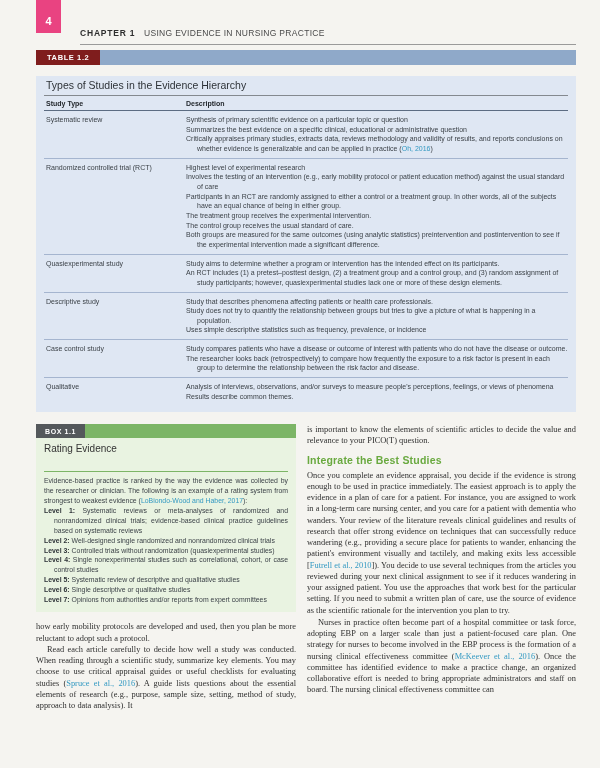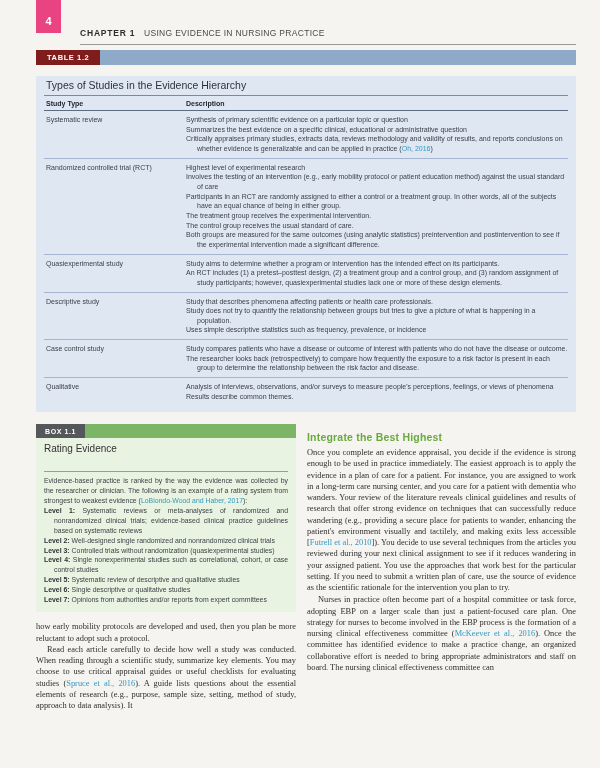--- a/index.html
+++ b/index.html
@@ -183,18 +183,19 @@
         <div class="box-level"><span class="level-label">Level 6:</span><span> Single descriptive or qualitative studies</span></div>
         <div class="box-level"><span class="level-label">Level 7:</span><span> Opinions from authorities and/or reports from expert committees</span></div>
       </div>
     </div>
 
     <p class="body-p">how early mobility protocols are developed and used, then you plan be more reluctant to adopt such a protocol.</p>
     <p class="body-p indent"><span>Read each article carefully to decide how well a study was conducted. When reading through a scientific study, summarize key elements. You may choose to use critical appraisal guides or useful checklists for evaluating studies (</span><span class="cite">Spruce et al., 2016</span><span>). A guide lists questions about the essential elements of research (e.g., purpose, sample size, setting, method of study, approach to data analysis). It</span></p>
   </div>
 
   <div class="col-right">
-    <h2 class="sect-heading">Integrate the Best Highest</h2>
+    <p class="body-p">is important to know the elements of scientific articles to decide the value and relevance to your PICO(T) question.</p>
+    <h2 class="sect-heading">Integrate the Best Studies</h2>
     <p class="body-p"><span>Once you complete an evidence appraisal, you decide if the evidence is strong enough to be used in practice immediately. The easiest approach is to apply the evidence in a plan of care for a patient. For instance, you are assigned to work in a long-term care nursing center, and you care for a patient with dementia who wanders. Your review of the literature reveals clinical guidelines and results of research that offer strong evidence on techniques that can successfully reduce wandering (e.g., providing a secure place for patients to wander, enhancing the patient's environment visually and tactilely, and making exits less accessible [</span><span class="cite">Futrell et al., 2010</span><span>]). You decide to use several techniques from the articles you reviewed during your next clinical assignment to see if it reduces wandering in your assigned patient. You use the approaches that work best for the particular setting. If you need to submit a written plan of care, use the source of evidence as the scientific rationale for the intervention you plan to try.</span></p>
     <p class="body-p indent"><span>Nurses in practice often become part of a hospital committee or task force, adopting EBP on a larger scale than just a patient-focused care plan. One strategy for nurses to become involved in the EBP process is the formation of a nursing clinical effectiveness committee (</span><span class="cite">McKeever et al., 2016</span><span>). Once the committee has identified evidence to make a practice change, an organized collaborative effort is needed to bring appropriate administrators and staff on board. The nursing clinical effectiveness committee can</span></p>
   </div>
 
 </div>
 
 </body></html>

